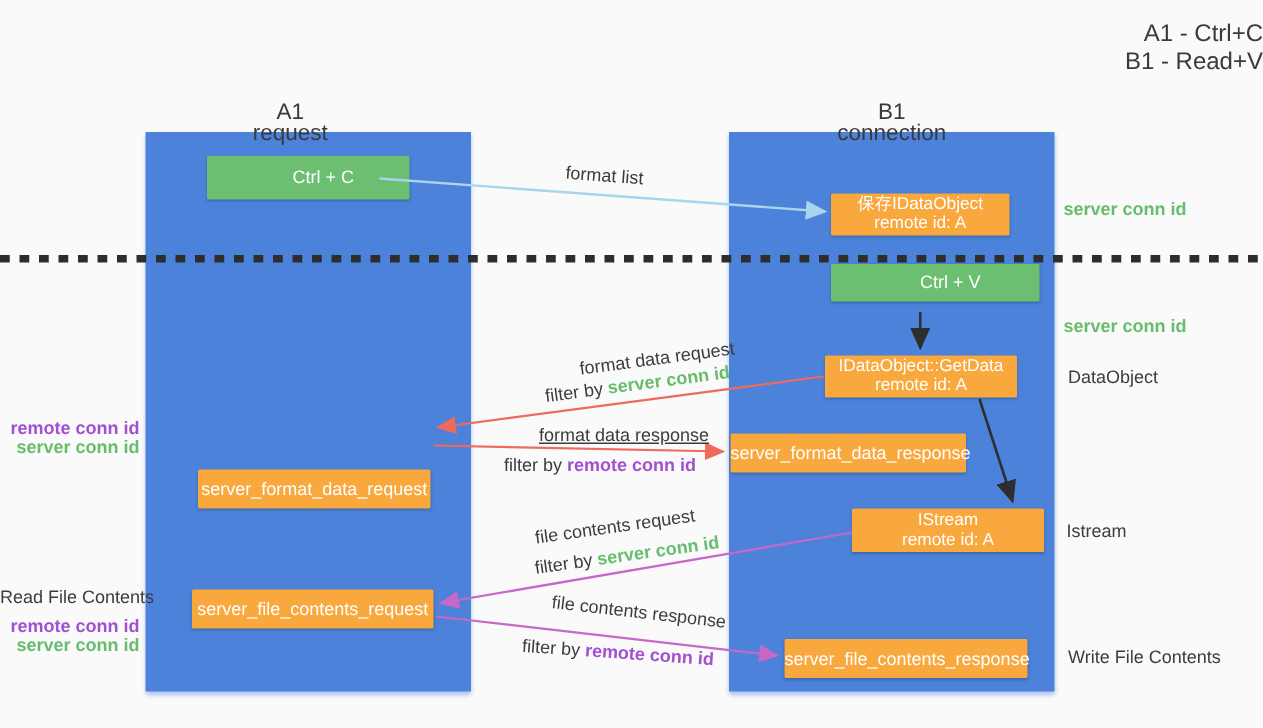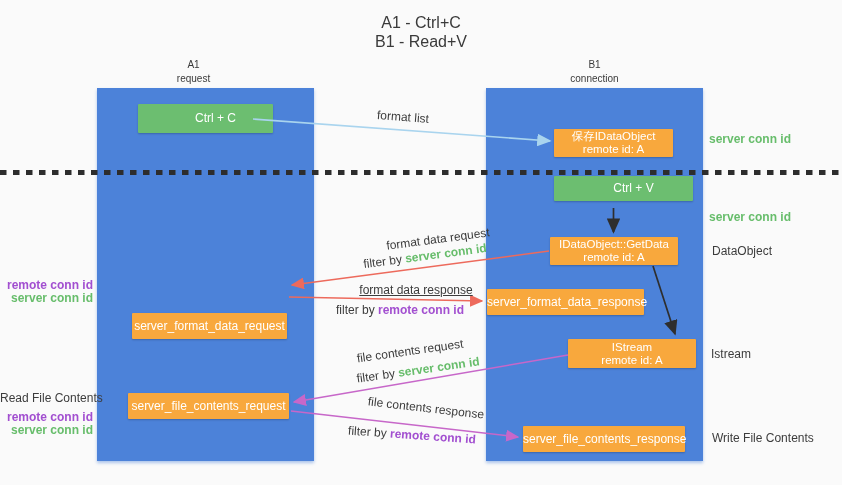--- a/index.html
+++ b/index.html
@@ -1,21 +1,21 @@
 <!DOCTYPE html>
 <html><head>
 <meta charset="utf-8">
 <style>
   html,body{margin:0;padding:0;}
   body{background:#e9e9e9;font-family:"Liberation Sans","DejaVu Sans",sans-serif;}
   #stage{position:relative;width:842px;height:485px;background:#fafafa;overflow:hidden;
          font-family:"Liberation Sans","DejaVu Sans",sans-serif;color:#3c3c3c;}
   .abs{position:absolute;}
-  .title{left:0;top:13px;width:842px;text-align:center;font-size:16px;line-height:19px;color:#3a3a3a;z-index:2;}
-  .lane-header{top:58px;width:217px;text-align:center;font-size:10px;line-height:14px;color:#3a3a3a;z-index:2;}
+  .title{left:0;top:13px;width:842px;text-align:right;font-size:16px;line-height:19px;color:#3a3a3a;z-index:2;}
+  .lane-header{top:68px;width:217px;text-align:center;font-size:15px;line-height:14px;color:#3a3a3a;z-index:2;}
   .lane{top:88px;width:217px;height:373px;background:#4c82d9;z-index:1;
         box-shadow:0 2px 3px rgba(76,130,217,0.45);}
   .node{z-index:4;text-align:center;color:#ffffff;border-radius:1px;
         box-shadow:0 1px 2px rgba(0,0,0,0.22);}
   .node.green{background:#6cbe70;padding-left:20px;}
   .node.orange{background:#f8a83d;text-align:center;}
   .one-line{font-size:12px;}
   .two-line{font-size:11.5px;line-height:13px;display:flex;flex-direction:column;justify-content:center;}
   .edge-label{z-index:6;text-align:center;font-size:12px;line-height:14px;color:#3c3c3c;white-space:nowrap;}
   .side-label{z-index:6;font-size:12px;line-height:13px;white-space:nowrap;}

